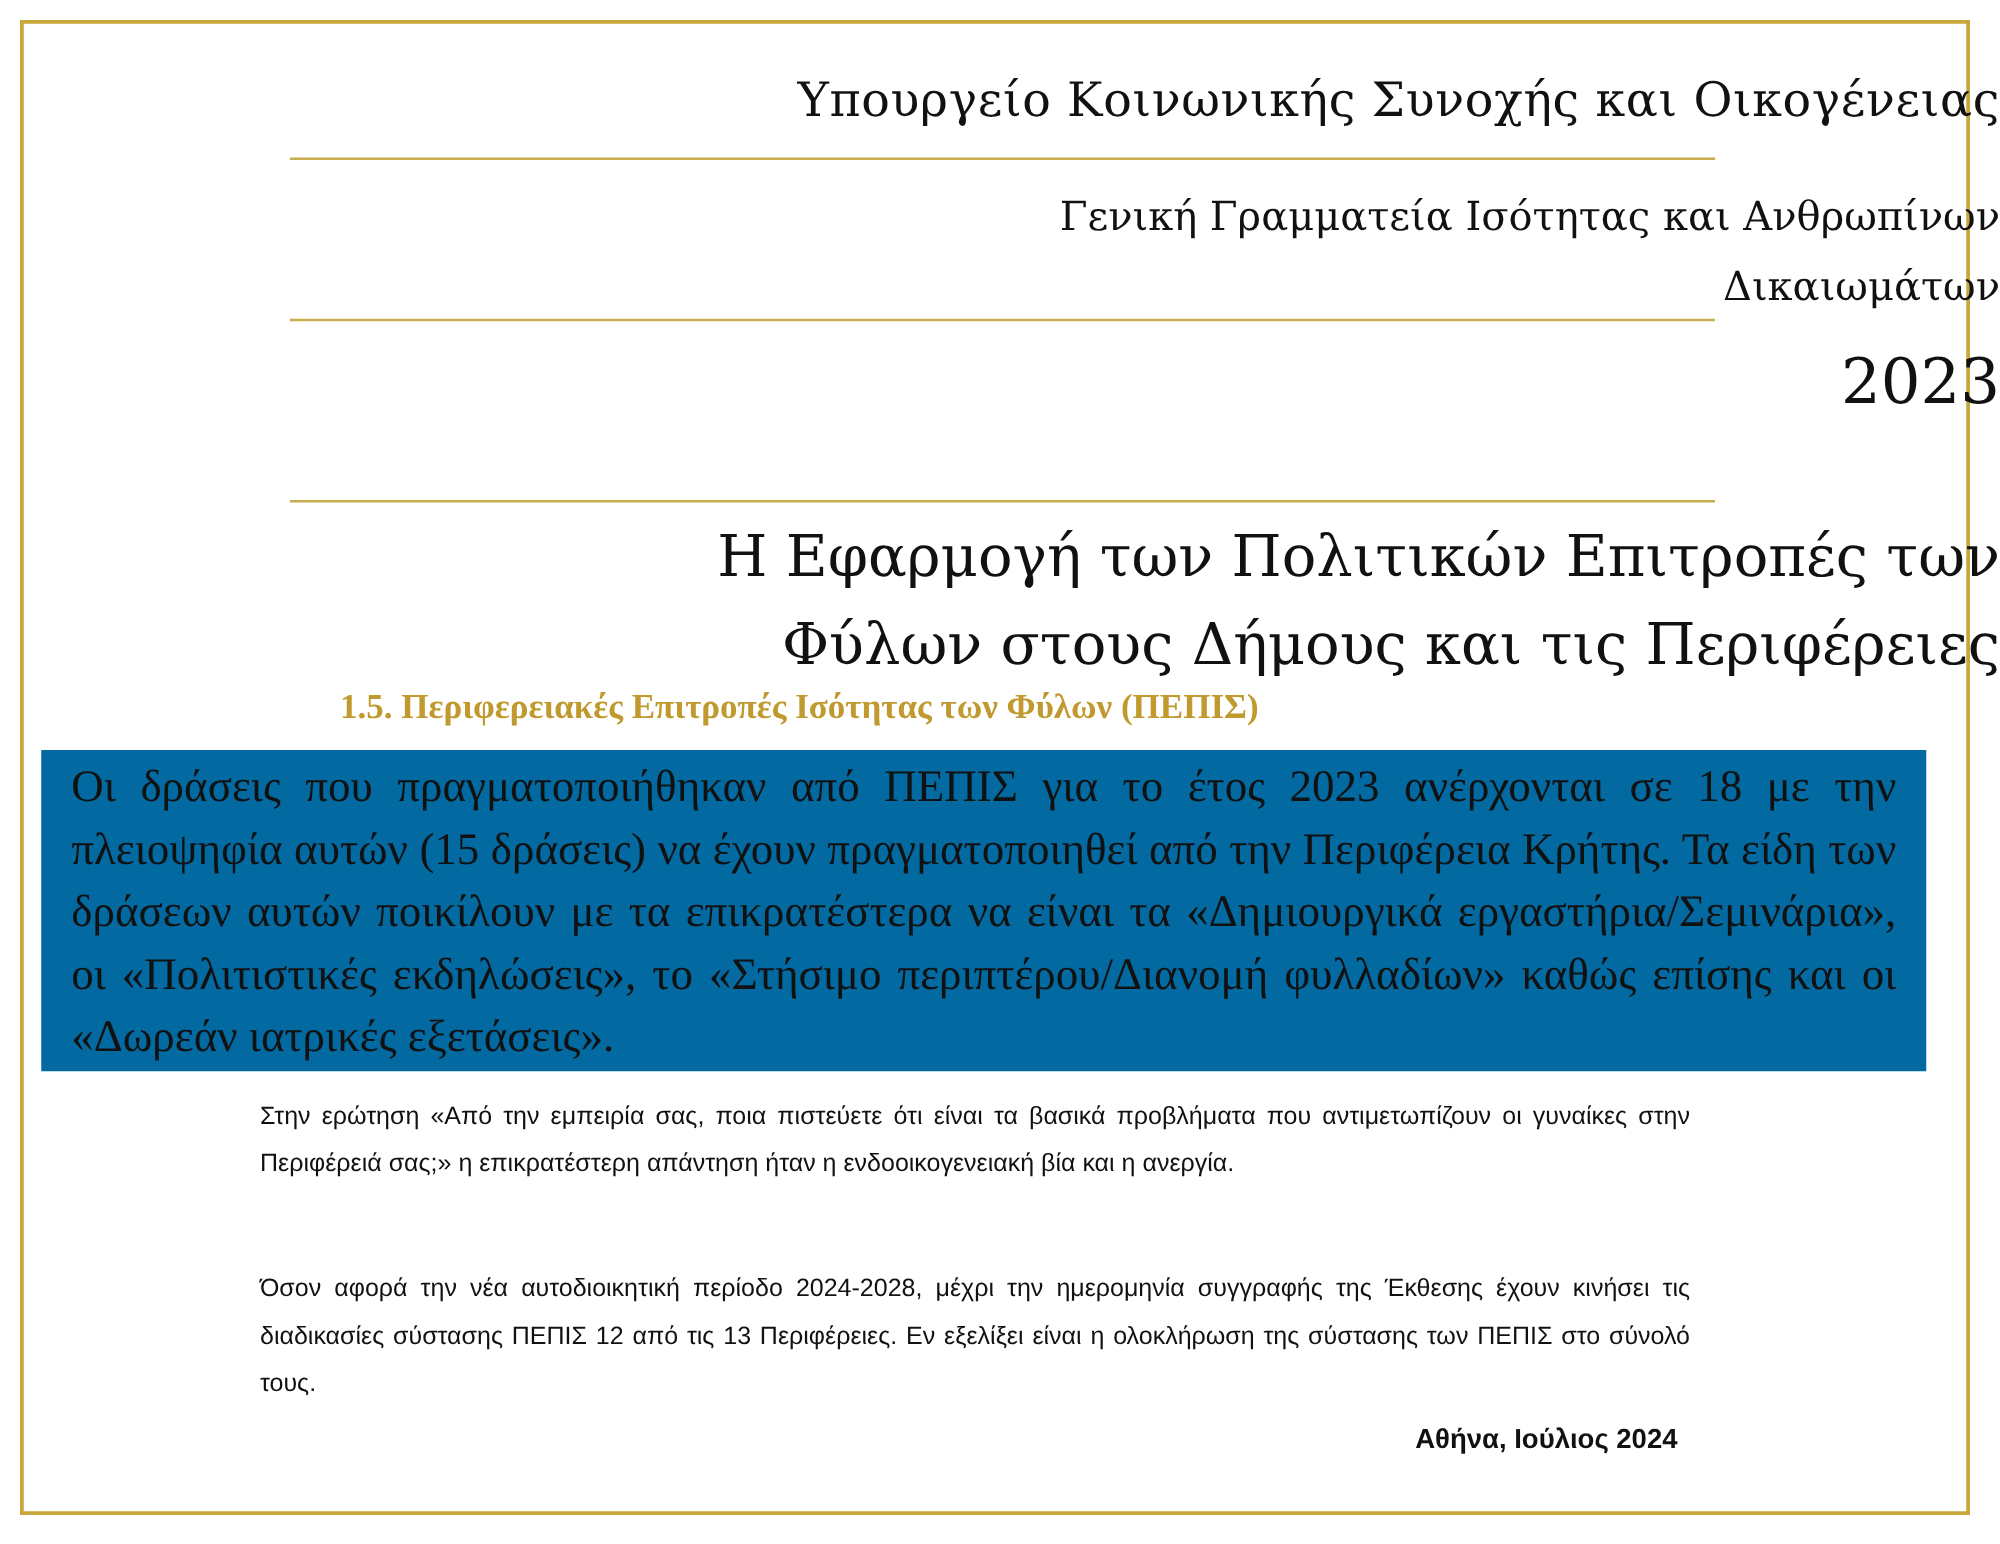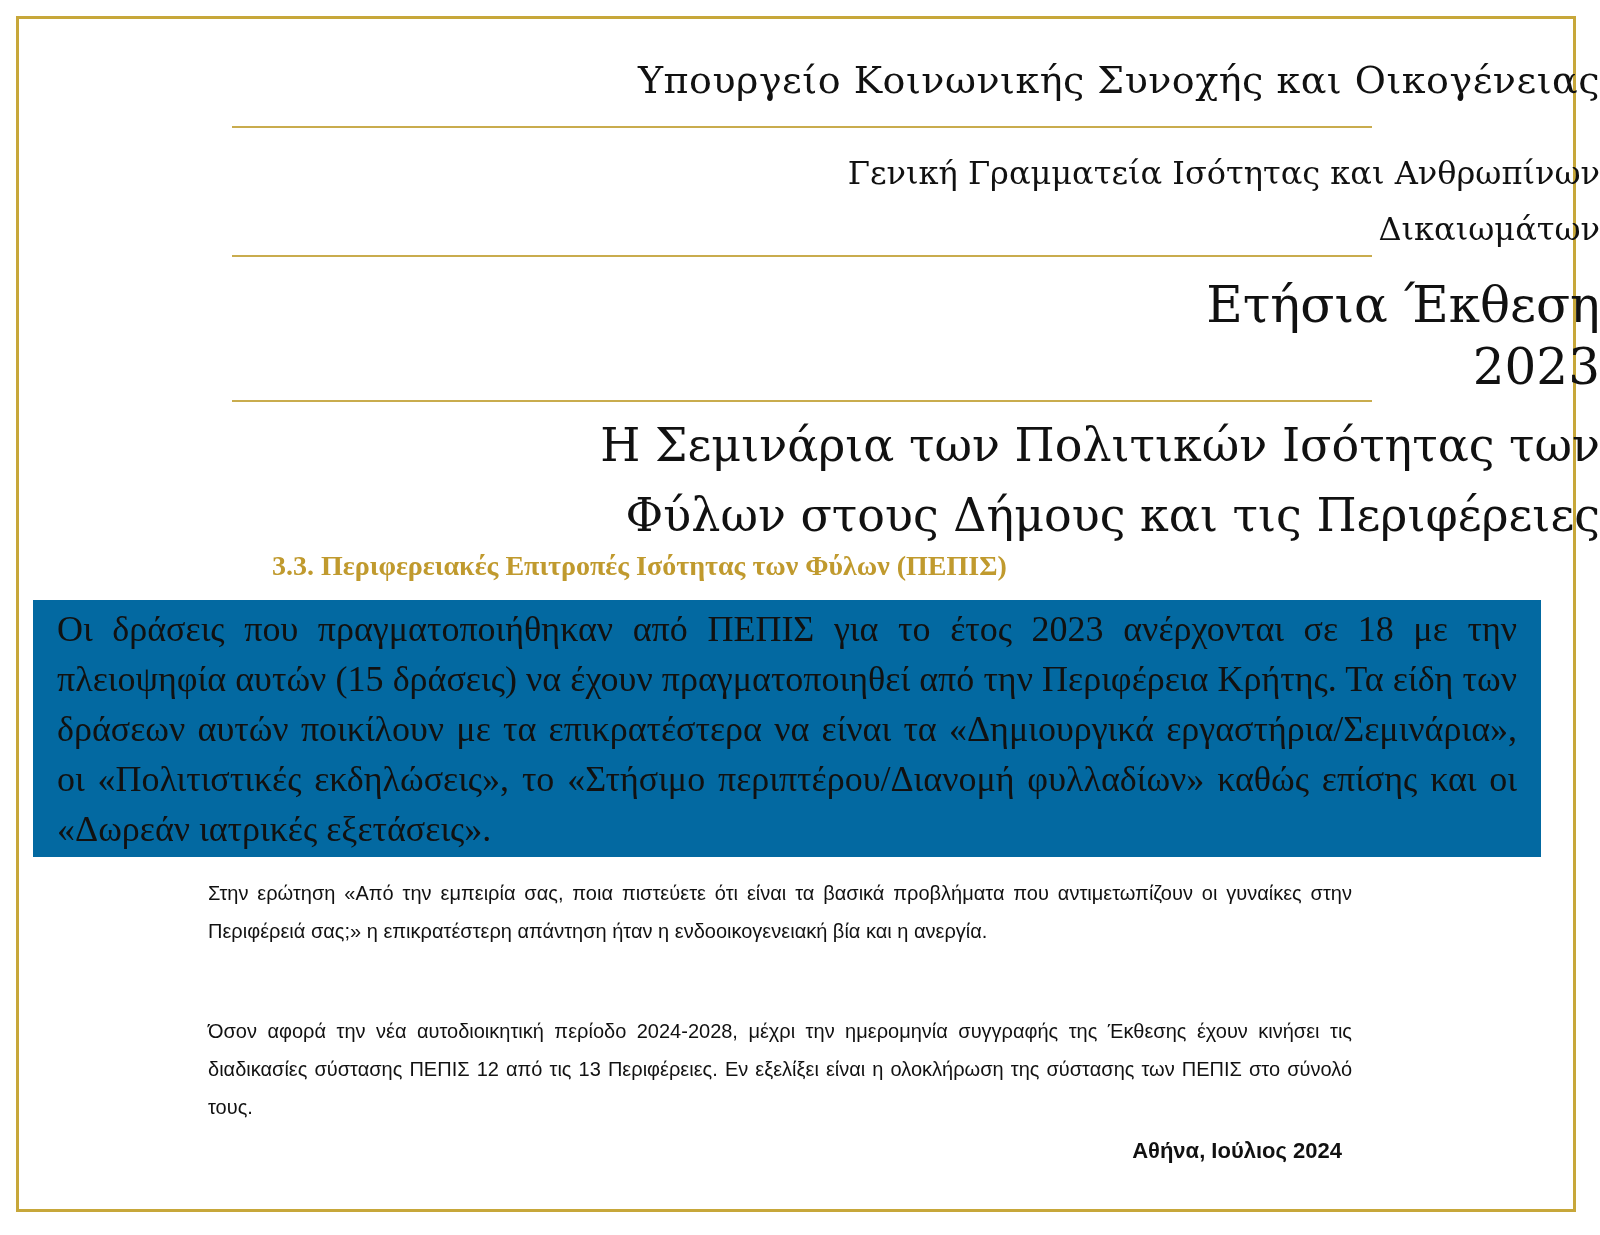--- a/index.html
+++ b/index.html
@@ -27,31 +27,30 @@
 <div class="abs center ministry">Υπουργείο Κοινωνικής Συνοχής και Οικογένειας</div>
 <div class="rule" style="top:126px"></div>
 
 <div class="abs center secretariat">
   <div>Γενική Γραμματεία Ισότητας και Ανθρωπίνων</div>
   <div>Δικαιωμάτων</div>
 </div>
 <div class="rule" style="top:255px"></div>
 
 <div class="abs center report-title">
-  <div>Ετήσια Έκθεση</div>
   <div>2023</div>
 </div>
 <div class="rule" style="top:400px"></div>
 
 <div class="abs center subtitle">
-  <div>Η Σεμινάρια των Πολιτικών Ισότητας των</div>
+  <div>Η Εφαρμογή των Πολιτικών Επιτροπές των</div>
   <div>Φύλων στους Δήμους και τις Περιφέρειες</div>
 </div>
 
-<div class="abs section-heading">3.3. Περιφερειακές Επιτροπές Ισότητας των Φύλων (ΠΕΠΙΣ)</div>
+<div class="abs section-heading">1.5. Περιφερειακές Επιτροπές Ισότητας των Φύλων (ΠΕΠΙΣ)</div>
 
 <div class="abs highlight">
   <span>Οι δράσεις που πραγματοποιήθηκαν από ΠΕΠΙΣ για το έτος  2023 ανέρχονται σε 18 με την πλειοψηφία αυτών (15 δράσεις) να έχουν πραγματοποιηθεί από την Περιφέρεια Κρήτης. Τα είδη των δράσεων αυτών ποικίλουν με τα επικρατέστερα να είναι τα «Δημιουργικά εργαστήρια/Σεμινάρια», οι «Πολιτιστικές εκδηλώσεις», το «Στήσιμο περιπτέρου/Διανομή φυλλαδίων» καθώς επίσης και οι «Δωρεάν ιατρικές εξετάσεις».</span>
 </div>
 
 <div class="abs body-text p1">Στην ερώτηση «Από την εμπειρία σας, ποια πιστεύετε ότι είναι τα βασικά προβλήματα που αντιμετωπίζουν οι γυναίκες στην Περιφέρειά σας;» η επικρατέστερη απάντηση ήταν η ενδοοικογενειακή βία και η ανεργία.</div>
 <div class="abs body-text p2">Όσον αφορά την νέα αυτοδιοικητική περίοδο 2024-2028, μέχρι την ημερομηνία συγγραφής της Έκθεσης έχουν κινήσει τις διαδικασίες σύστασης ΠΕΠΙΣ 12 από τις 13 Περιφέρειες. Εν εξελίξει είναι η ολοκλήρωση της σύστασης των ΠΕΠΙΣ στο σύνολό τους.</div>
 
 <div class="abs signature">Αθήνα, Ιούλιος 2024</div>
 

